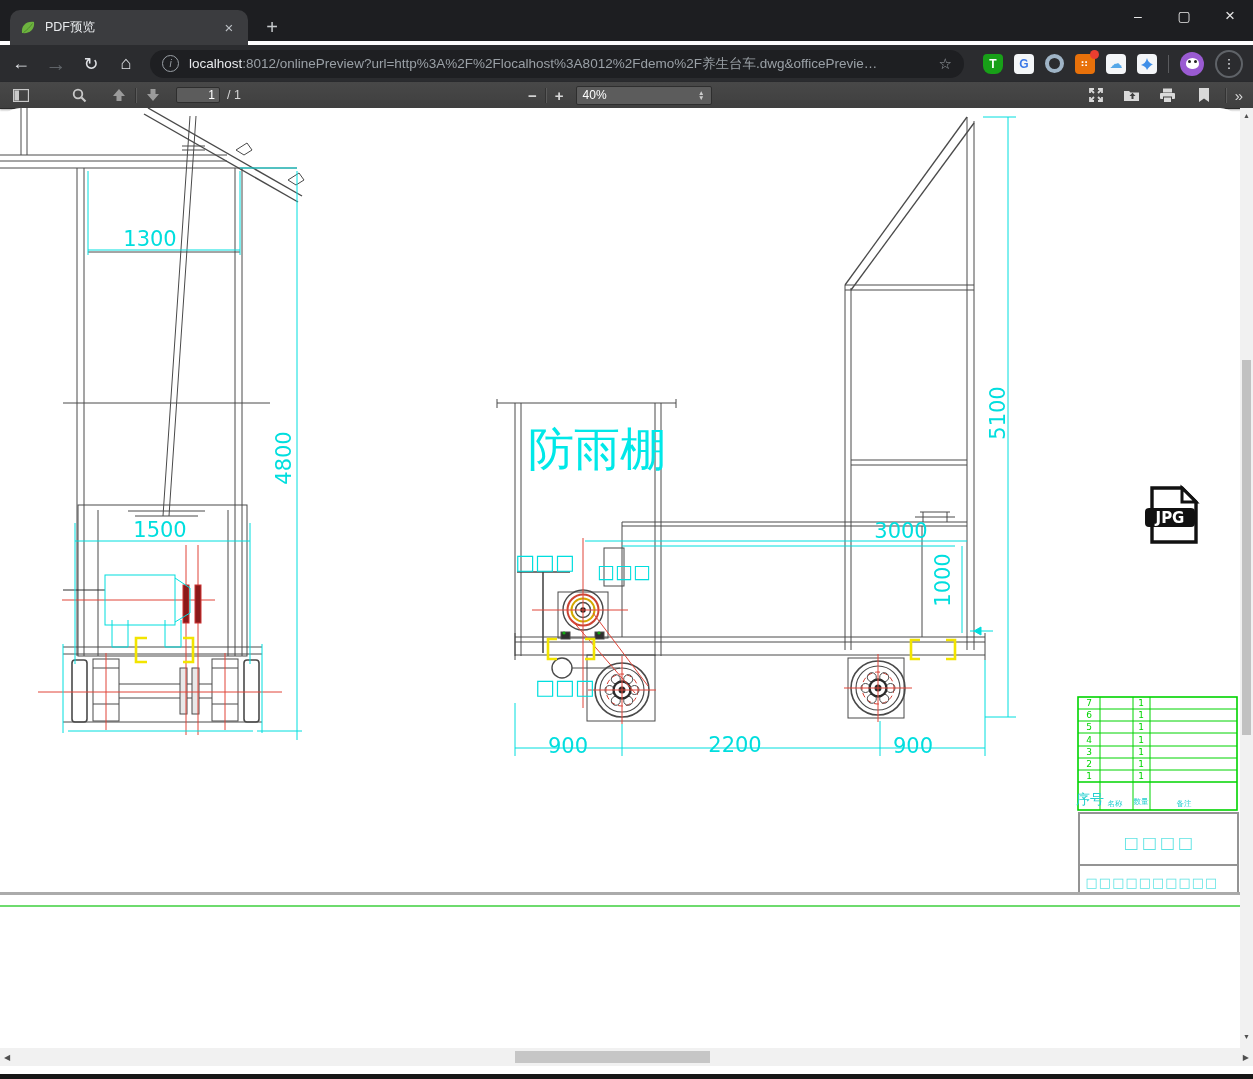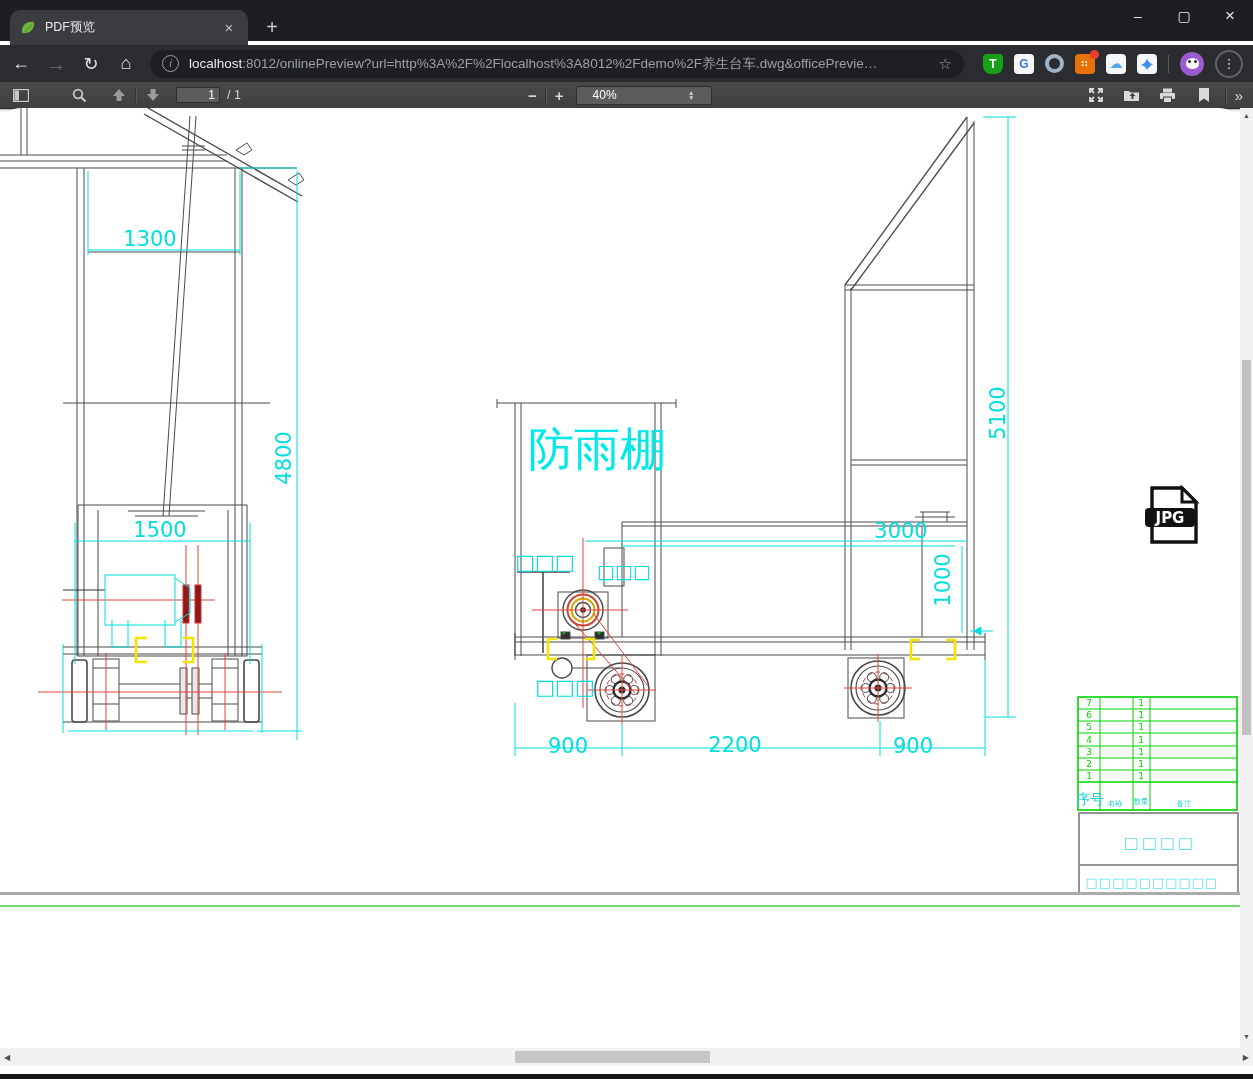--- a/index.html
+++ b/index.html
@@ -40,21 +40,21 @@
   .menu-dots{width:24px;height:24px;border:2px solid #5f6368;border-radius:50%;color:#dfe1e5;font-size:13px;display:flex;align-items:center;justify-content:center;}
 
   
   .pdfbar{position:absolute;left:0;top:82px;width:1253px;height:26px;background:linear-gradient(#484848,#3f3f3f);border-bottom:1px solid #2a2a2a;display:flex;align-items:center;box-shadow:0 1px 2px rgba(0,0,0,.35);}
   .pt-group{display:flex;align-items:center;}
   .pt-btn{width:26px;height:22px;display:flex;align-items:center;justify-content:center;}
   .pt-sep{width:1px;height:15px;background:#333;border-right:1px solid #5a5a5a;margin:0 3px;}
   .page-input{width:44px;height:16px;background:#5c5c5c;border:1px solid #2e2e2e;border-radius:2px;color:#fff;font-size:12px;text-align:right;padding:0 4px;box-sizing:border-box;}
   .page-count{color:#d6d6d6;font-size:12.5px;margin-left:7px;}
   .pt-center{position:absolute;left:528px;display:flex;align-items:center;}
-  .zoom-box{width:136px;height:19px;background:#5c5c5c;border:1px solid #2e2e2e;border-radius:2px;margin-left:12px;display:flex;align-items:center;color:#fff;font-size:12px;padding:0 16px;box-sizing:border-box;}
+  .zoom-box{width:136px;height:19px;background:#5c5c5c;border:1px solid #2e2e2e;border-radius:2px;margin-left:12px;display:flex;align-items:center;color:#fff;font-size:12px;padding:0 6px;box-sizing:border-box;}
   .zoom-box .val{flex:1;}
   .spin{display:flex;flex-direction:column;font-size:6.5px;color:#ccc;line-height:5px;}
   .pt-right{margin-left:auto;display:flex;align-items:center;margin-right:6px;}
   .txt-ico{color:#d9d9d9;font-size:15px;font-weight:bold;}
   .chev{color:#d9d9d9;font-size:15px;letter-spacing:-2px;}
 
   
   .content{position:absolute;left:0;top:108px;width:1240px;height:940px;background:#fff;overflow:hidden;border-radius:20px;}
   .vscroll{position:absolute;right:0;top:108px;width:13px;height:958px;background:#f1f1f1;}
   .vthumb{position:absolute;left:2px;top:252px;width:9px;height:375px;background:#c1c1c1;}

